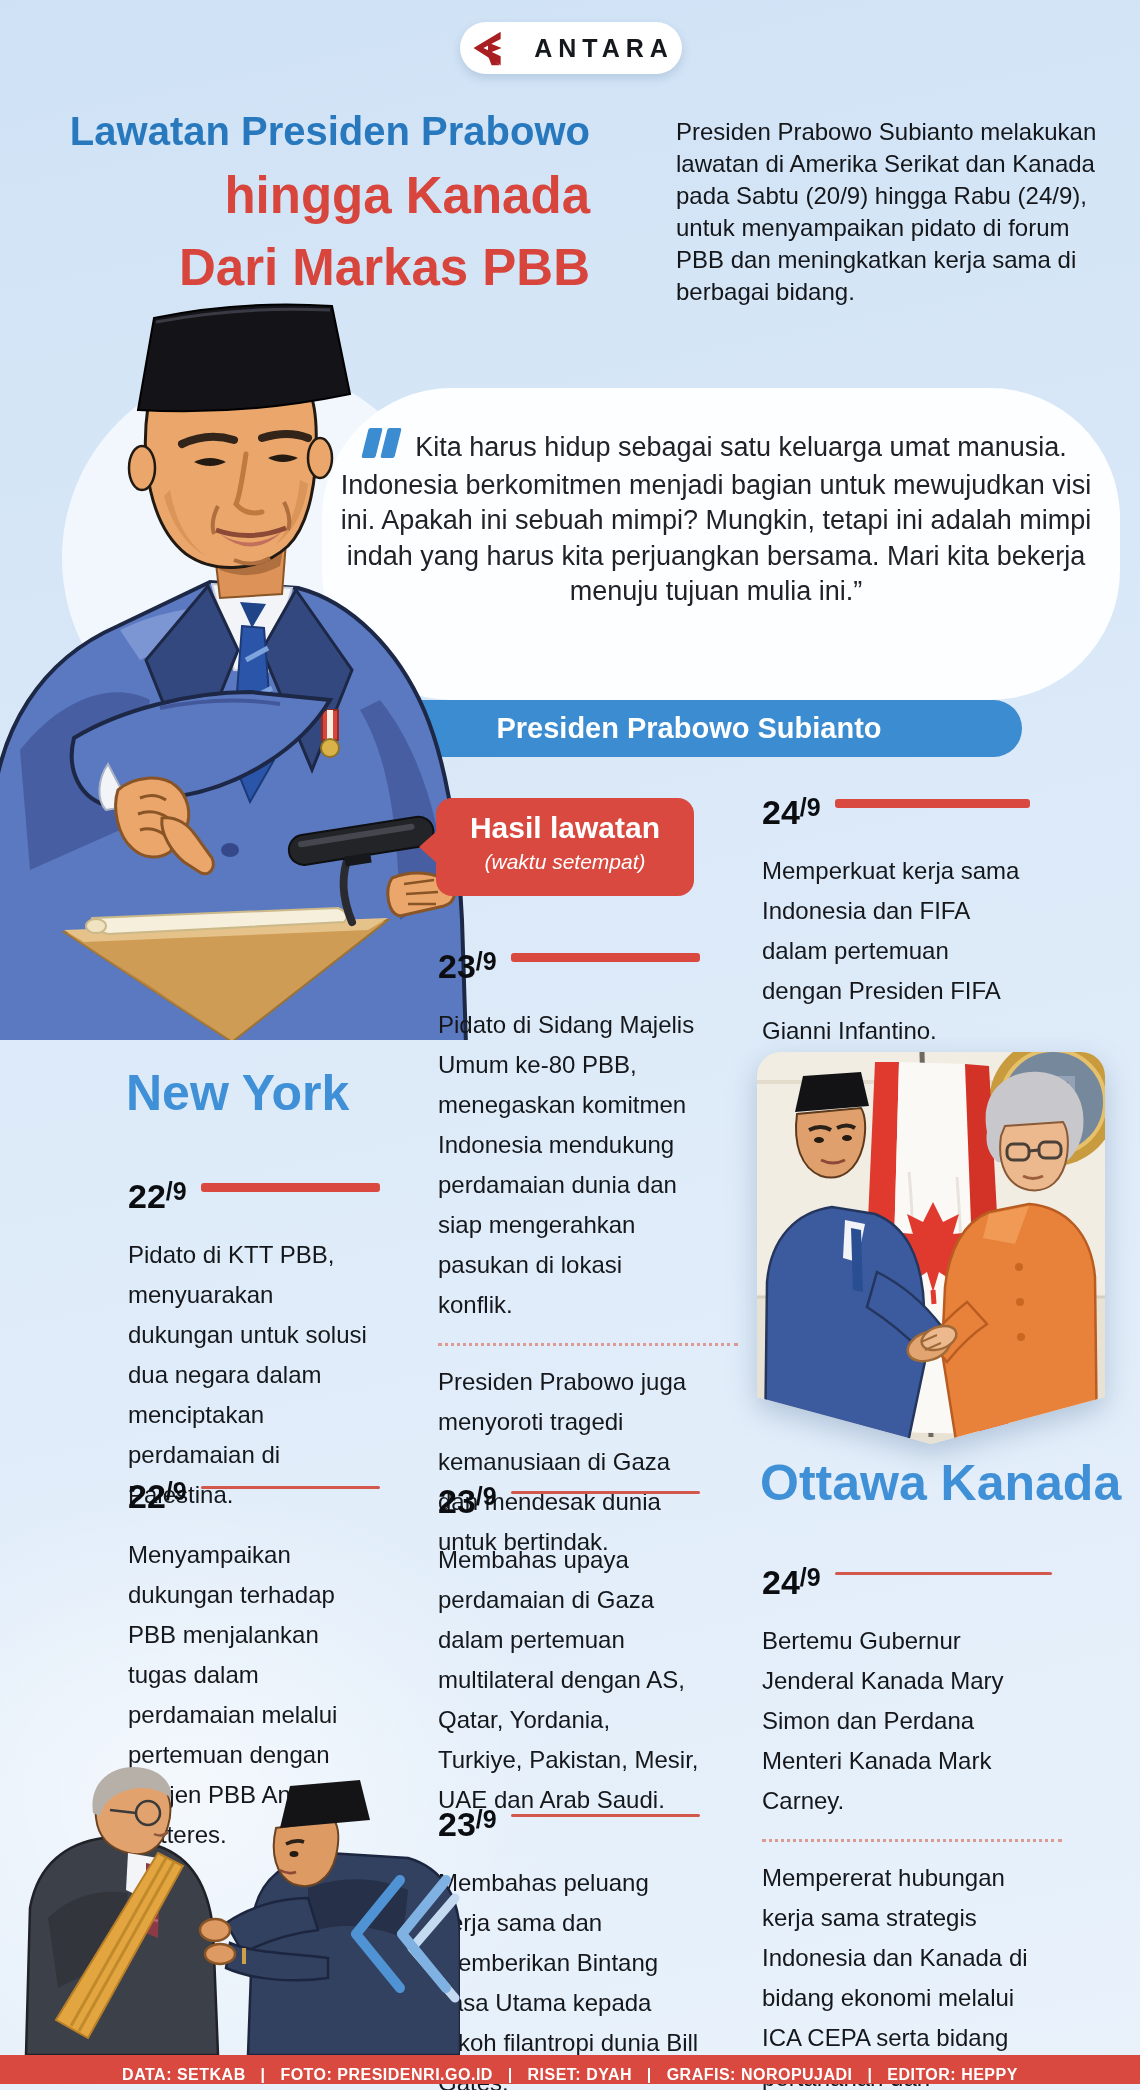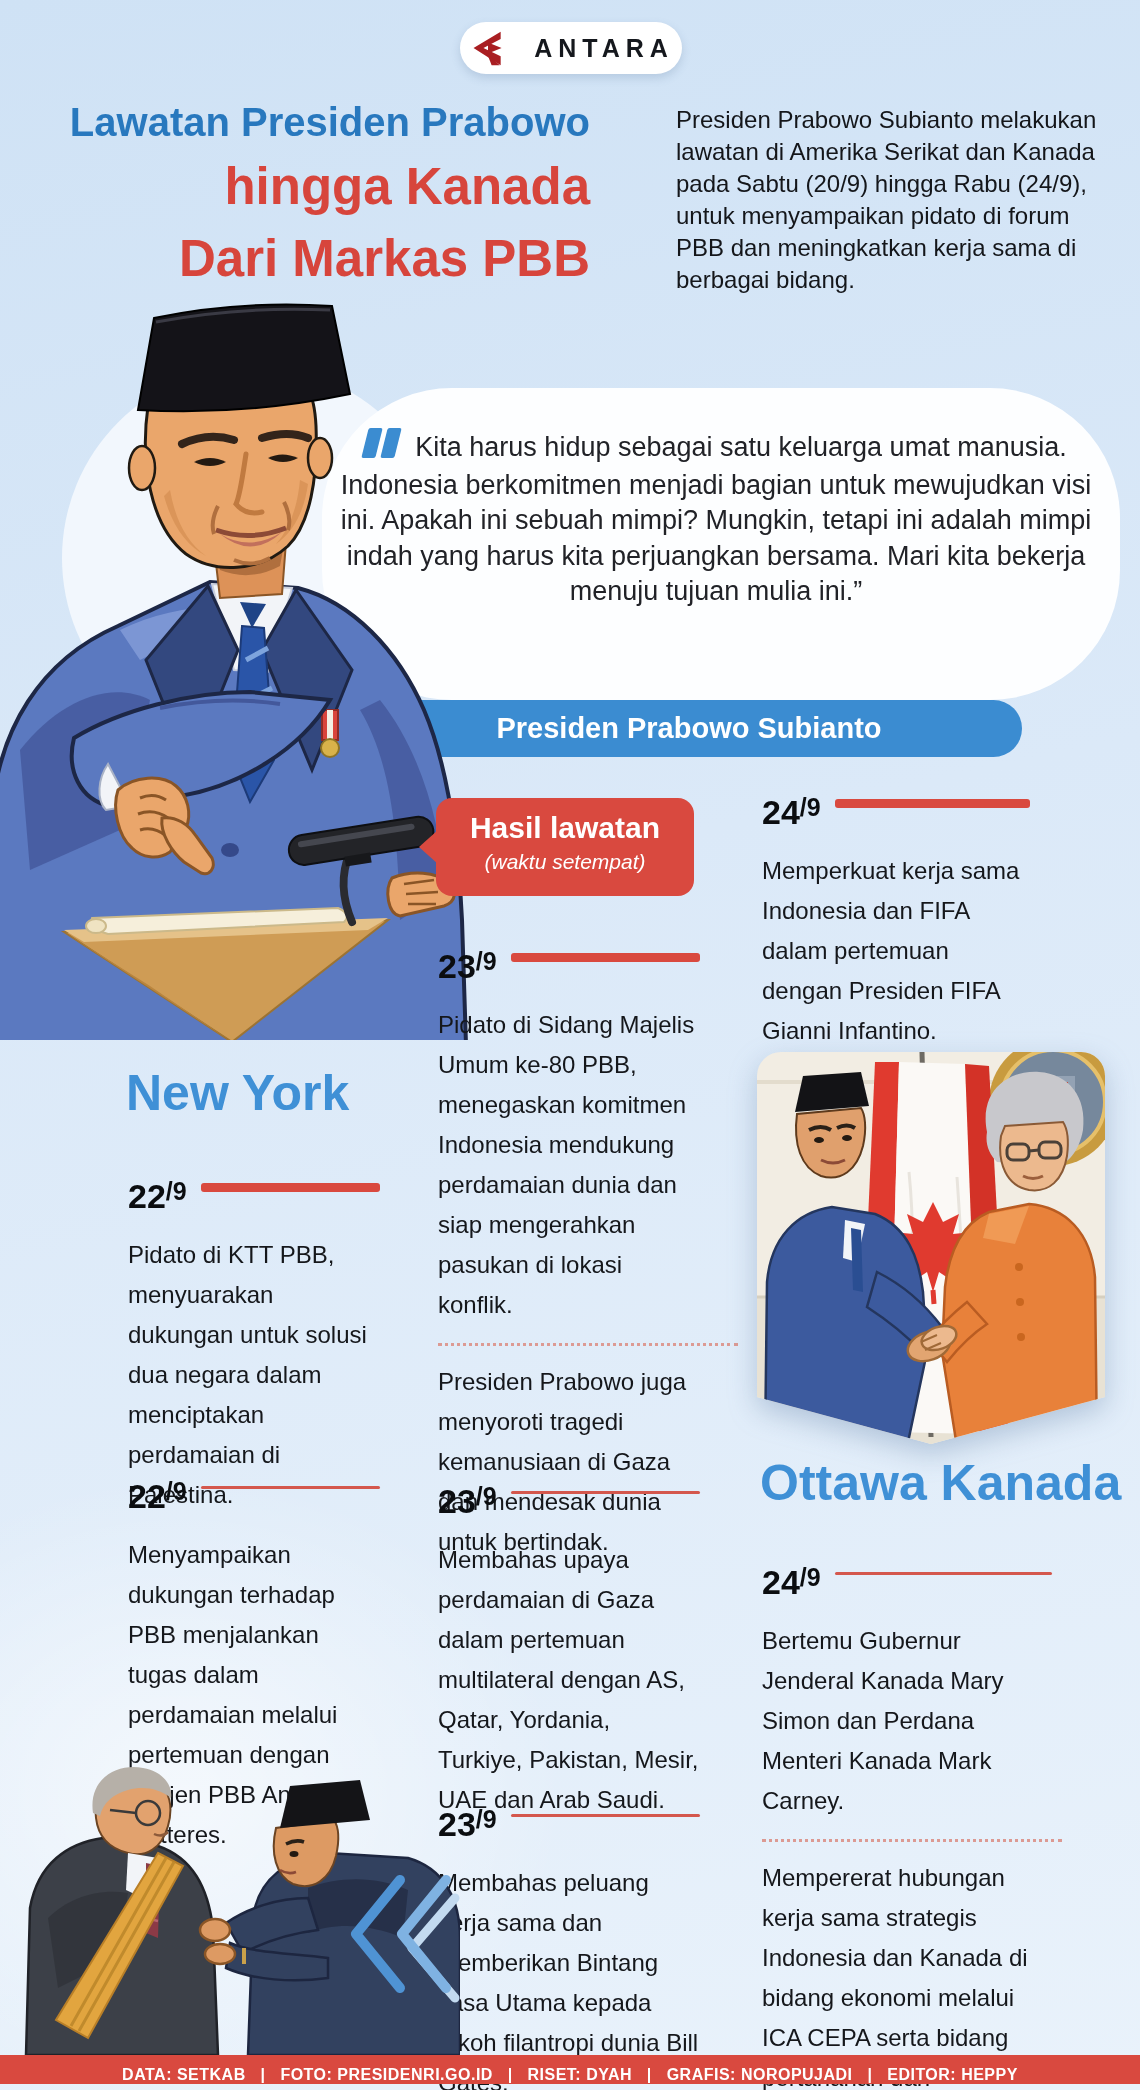--- a/index.html
+++ b/index.html
@@ -9,25 +9,25 @@
     background:
       radial-gradient(620px 520px at 16% 86%, rgba(255,255,255,.6), rgba(255,255,255,0) 62%),
       linear-gradient(168deg,#cfe2f5 0%,#dbe9f8 42%,#e9f2fb 100%);
   }
   
   .logo-pill{position:absolute;left:460px;top:22px;width:222px;height:52px;background:#fff;
     border-radius:28px;display:flex;align-items:center;justify-content:center;gap:26px;
     box-shadow:0 4px 10px rgba(70,100,140,.20);}
   .logo-text{font-size:25px;font-weight:bold;letter-spacing:6px;color:#15181d;}
   
-  .title{position:absolute;left:42px;top:99px;width:548px;text-align:right;}
+  .title{position:absolute;left:42px;top:108px;width:548px;text-align:right;}
   .t1{font-size:40px;font-weight:bold;color:#2878be;line-height:1.15;margin-bottom:6px;}
   .t2{font-size:51px;font-weight:bold;color:#d7453c;line-height:1.42;}
   
-  .intro{position:absolute;left:676px;top:104px;width:438px;font-size:24px;line-height:32px;
+  .intro{position:absolute;left:676px;top:116px;width:438px;font-size:24px;line-height:32px;
     color:#14161a;margin:0;}
   
   .white-circle{position:absolute;left:62px;top:366px;width:384px;height:384px;border-radius:50%;
     background:#f2f7fd;}
   .quote-bubble{position:absolute;left:322px;top:388px;width:798px;height:312px;background:#fdfeff;
     border-radius:130px;}
   .quote-inner{position:absolute;left:330px;top:428px;width:772px;text-align:center;
     font-size:27px;line-height:35.5px;font-weight:500;color:#212227;}
   .qmark{display:inline-block;margin-right:12px;vertical-align:-2px;}
   .qmark i{display:inline-block;width:14px;height:30px;background:#3b8cd1;

